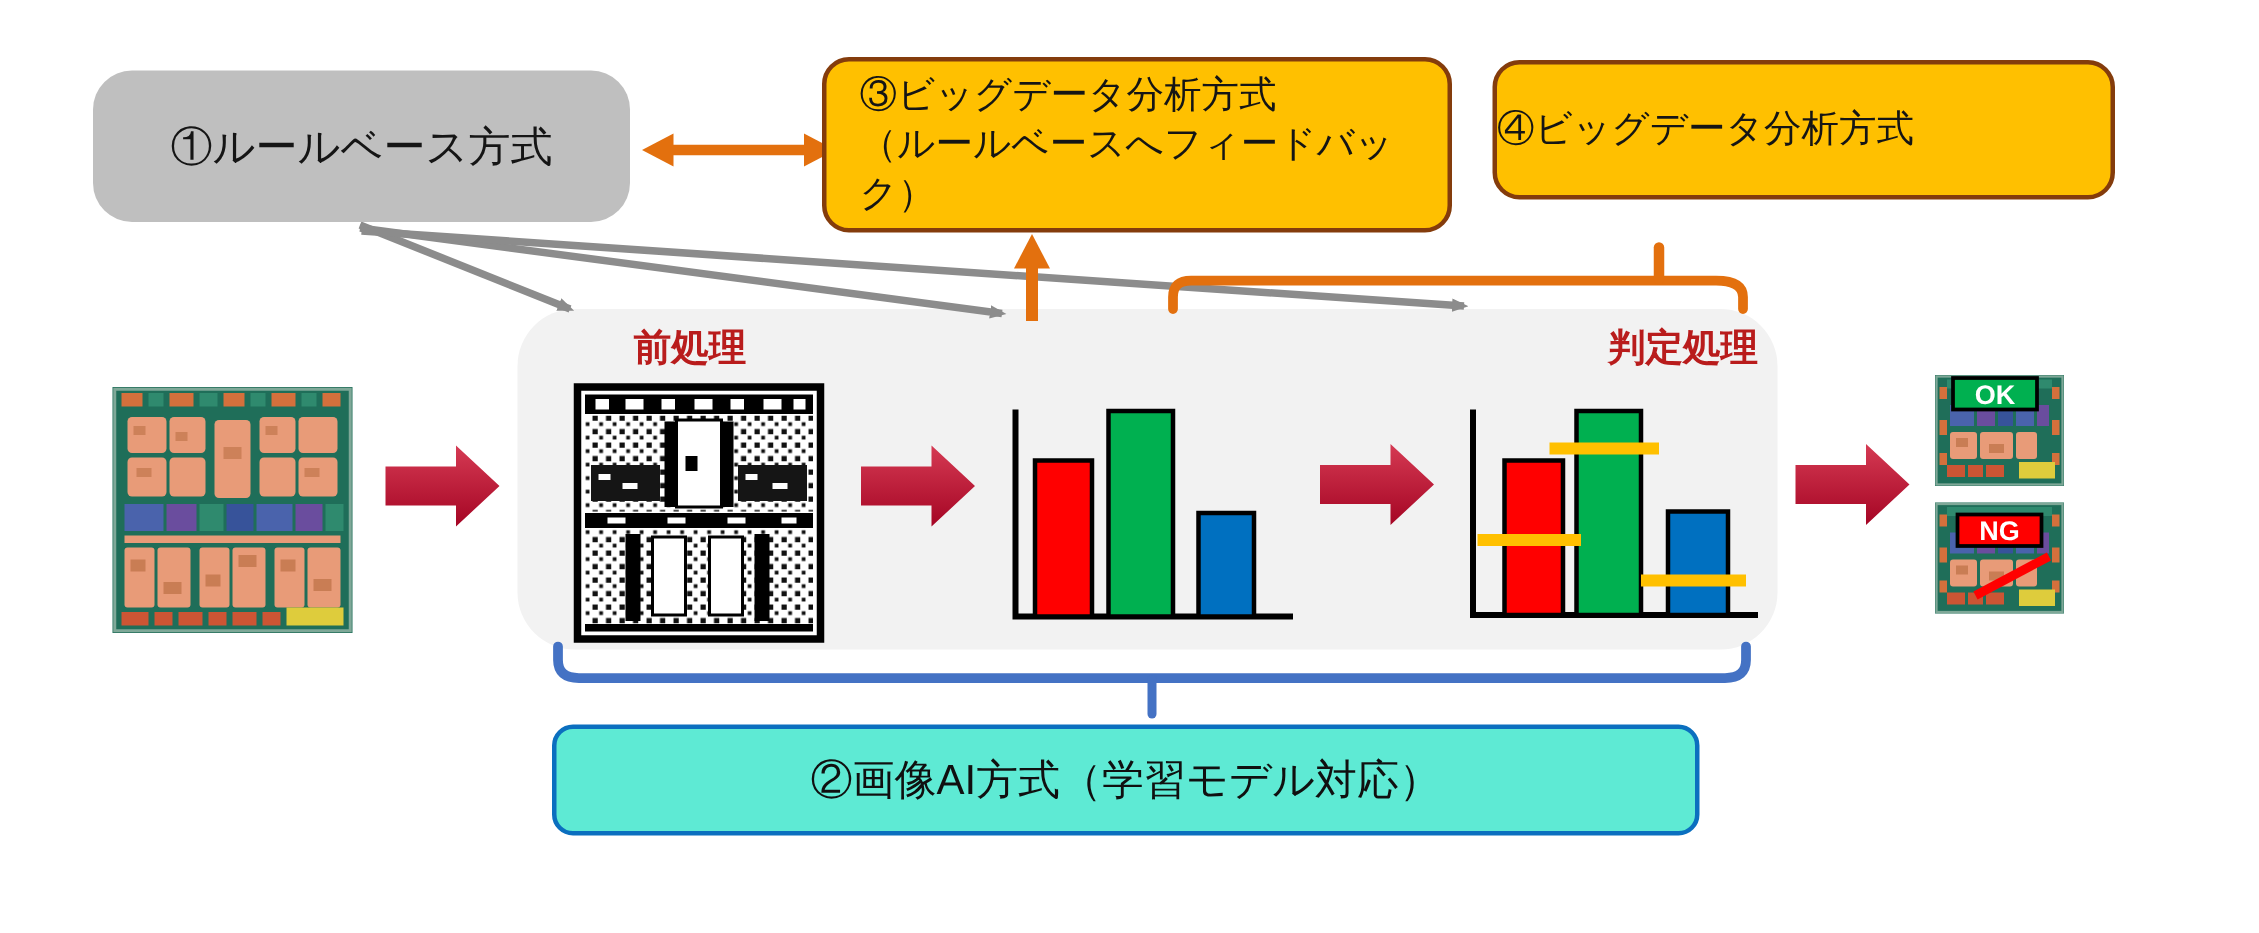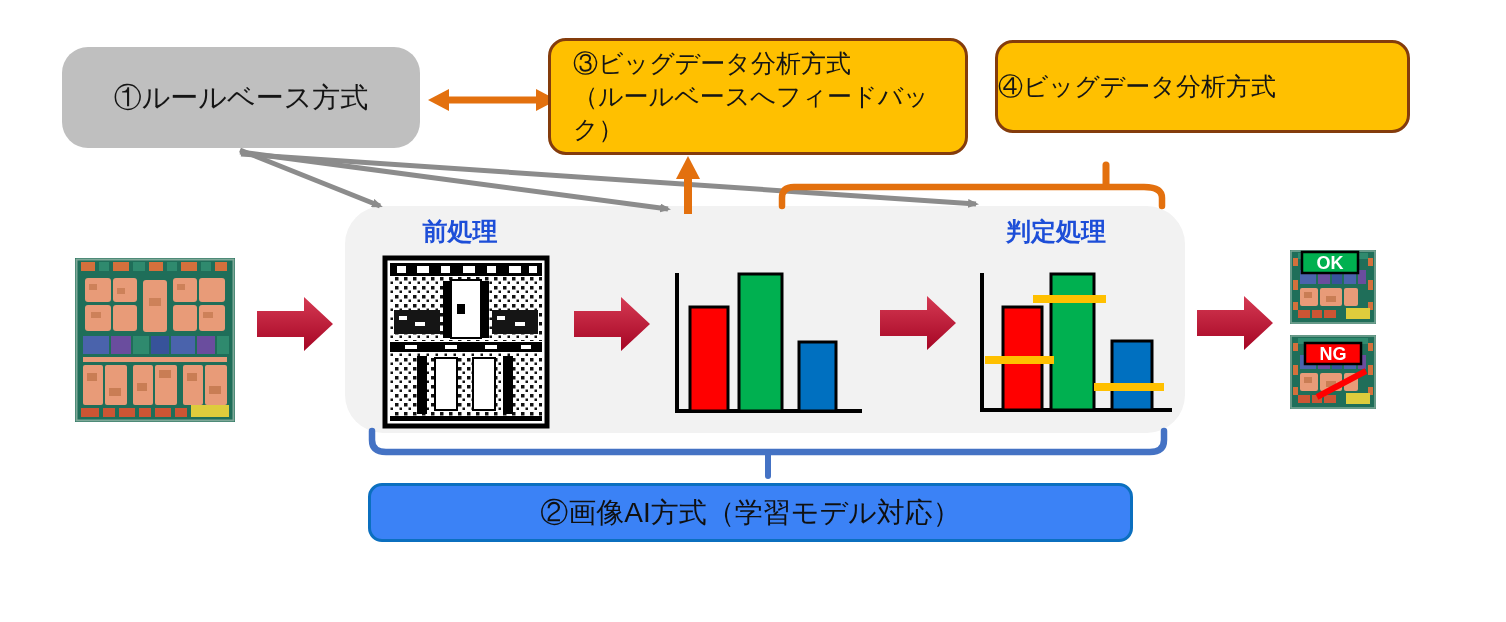--- a/index.html
+++ b/index.html
@@ -9,25 +9,25 @@
   .abs{position:absolute;}
   svg{font-family:"Liberation Sans",sans-serif;}
   .box-rule{left:62px;top:47px;width:358px;height:101px;background:#BFBFBF;
             border-radius:26px;display:flex;align-items:center;justify-content:center;
             font-size:28px;color:#151515;}
   .obox{background:#FFC000;border:3.5px solid #843C0C;border-radius:18px;color:#151515;
         font-size:25px;line-height:1.32;display:flex;flex-direction:column;justify-content:center;}
   .box-feedback{left:548px;top:38px;width:420px;height:117px;padding-left:22px;}
   .box-model{left:995px;top:40px;width:415px;height:93px;}
   .box-model .l2{padding-left:40px;}
-  .stage{font-weight:bold;font-size:25px;color:#1d4ed8;transform:translateX(-50%);white-space:nowrap;}
+  .stage{font-weight:bold;font-size:25px;color:#b91c1c;transform:translateX(-50%);white-space:nowrap;}
   .stage1{left:460px;top:215px;}
   .stage2{left:765px;top:214px;}
-  .stage3{left:1056px;top:215px;}
-  .box-ai{left:368px;top:483px;width:765px;height:59px;background:#3b82f6;
+  .stage3{left:1122px;top:215px;}
+  .box-ai{left:368px;top:483px;width:765px;height:74px;background:#5eead4;
           border:3.5px solid #0B6FBF;border-radius:14px;display:flex;align-items:center;
           justify-content:center;font-size:28px;color:#101010;}
 </style>
 </head>
 <body>
 
 <div id="canvas">
 
   <svg class="abs" style="left:0;top:0" width="1506" height="622" viewBox="0 0 1506 622">
     <defs>

